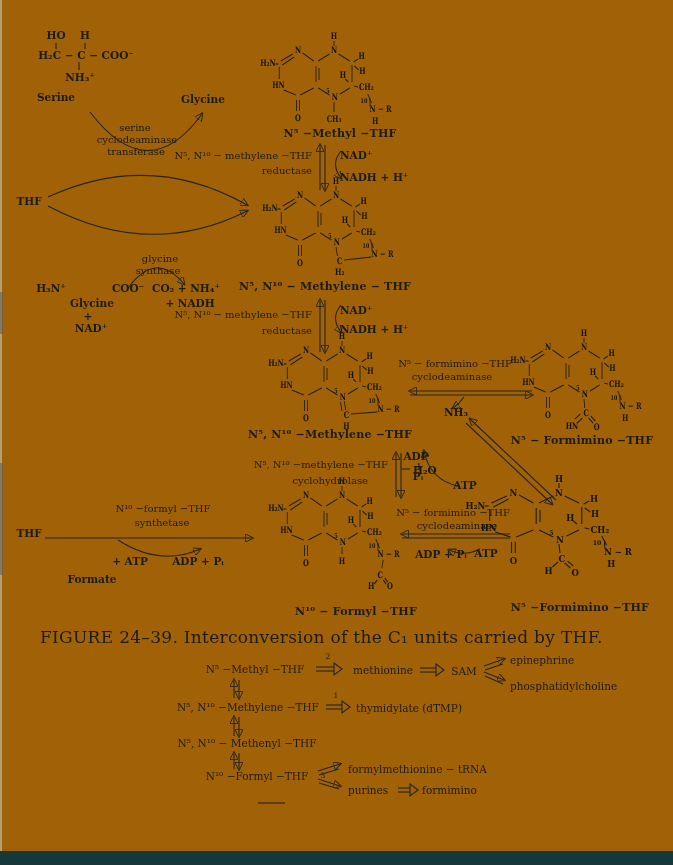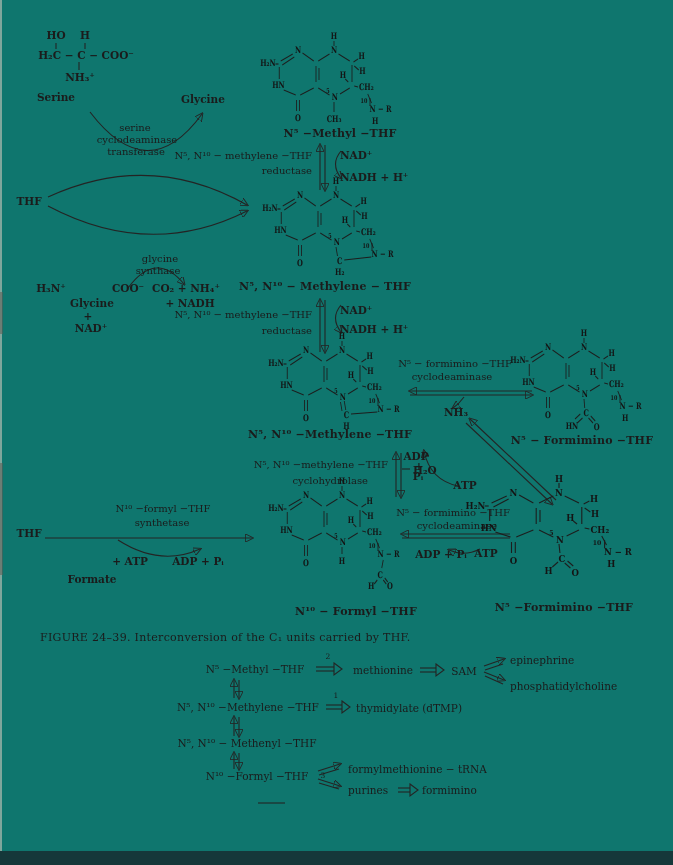--- a/index.html
+++ b/index.html
@@ -1,25 +1,25 @@
 <!DOCTYPE html>
 <html><head>
 <meta charset="utf-8">
 <style>
   html,body{margin:0;padding:0;background:#888;}
-  #page{position:relative;width:673px;height:865px;background:#0f766e;overflow:hidden;
+  #page{position:relative;width:673px;height:865px;background:#a16207;overflow:hidden;
         font-family:"DejaVu Serif","DejaVu Sans",serif;color:#1b1b1b;}
   .t,.tl,.tr{position:absolute;white-space:nowrap;font-size:10.5px;line-height:1;}
   .t{transform:translate(-50%,-50%);}
   .tl{transform:translate(0,-50%);}
   .tr{transform:translate(-100%,-50%);text-align:right;}
   .b{font-weight:700;}
   .big{font-weight:700;font-size:11px;letter-spacing:.2px;}
   .sm{font-size:7.5px;}
-  .cap{font-size:11px;letter-spacing:.3px;}
+  .cap{font-size:17px;letter-spacing:.3px;}
   .en{font-size:10px;}
   svg.overlay{position:absolute;left:0;top:0;}
   svg.overlay line,svg.overlay path{stroke:#242424;stroke-width:1.1;fill:none;}
   .struct{position:absolute;}
   .struct svg{overflow:visible;}
   .struct line{stroke:#1d1d1d;stroke-width:1.15;}
   .struct text{fill:#141414;font-family:"DejaVu Serif","DejaVu Sans",serif;}
   #bottombar{position:absolute;left:0;top:851px;width:673px;height:14px;background:#15383a;}
   .edge{position:absolute;left:0;width:3px;background:#5c5b53;opacity:.55;}
   #edgestrip{position:absolute;left:0;top:0;width:2px;height:865px;background:#c9c7bb;opacity:.6;}
@@ -153,21 +153,21 @@
   <span class="t en" style="left:453px;top:513px">N⁵ − formimino −THF</span>
   <span class="t en" style="left:457px;top:526px">cyclodeaminase</span>
   <span class="t b" style="left:441px;top:554px">ADP + Pᵢ</span>
   <span class="t b" style="left:486px;top:553px">ATP</span>
 
   <span class="t big" style="left:340px;top:133px">N⁵ −Methyl −THF</span>
   <span class="t big" style="left:325px;top:286px">N⁵, N¹⁰ − Methylene − THF</span>
   <span class="t big" style="left:330px;top:434px">N⁵, N¹⁰ −Methylene −THF</span>
   <span class="t big" style="left:582px;top:440px">N⁵ − Formimino −THF</span>
   <span class="t big" style="left:356px;top:611px">N¹⁰ − Formyl −THF</span>
-  <span class="t big" style="left:564px;top:607px">N⁵ −Formimino −THF</span>
+  <span class="t big" style="left:580px;top:607px">N⁵ −Formimino −THF</span>
 
   <div class="struct" id="s1" style="left:259px;top:31px"><svg width="150" height="120" viewBox="0 0 200 120" preserveAspectRatio="none">
         <text x="12" y="33" font-size="9" font-weight="700" text-anchor="middle" dominant-baseline="middle">H₂N</text>
         <line x1="22" y1="33" x2="26" y2="33"></line>
         <line x1="29" y1="30" x2="45" y2="23"></line>
         <line x1="31" y1="34" x2="47" y2="26"></line>
         <text x="52" y="20" font-size="9" font-weight="700" text-anchor="middle" dominant-baseline="middle">N</text>
         <line x1="27" y1="36" x2="27" y2="48"></line>
         <text x="26" y="55" font-size="9" font-weight="700" text-anchor="middle" dominant-baseline="middle">HN</text>
         <line x1="33" y1="59" x2="49" y2="64"></line>

